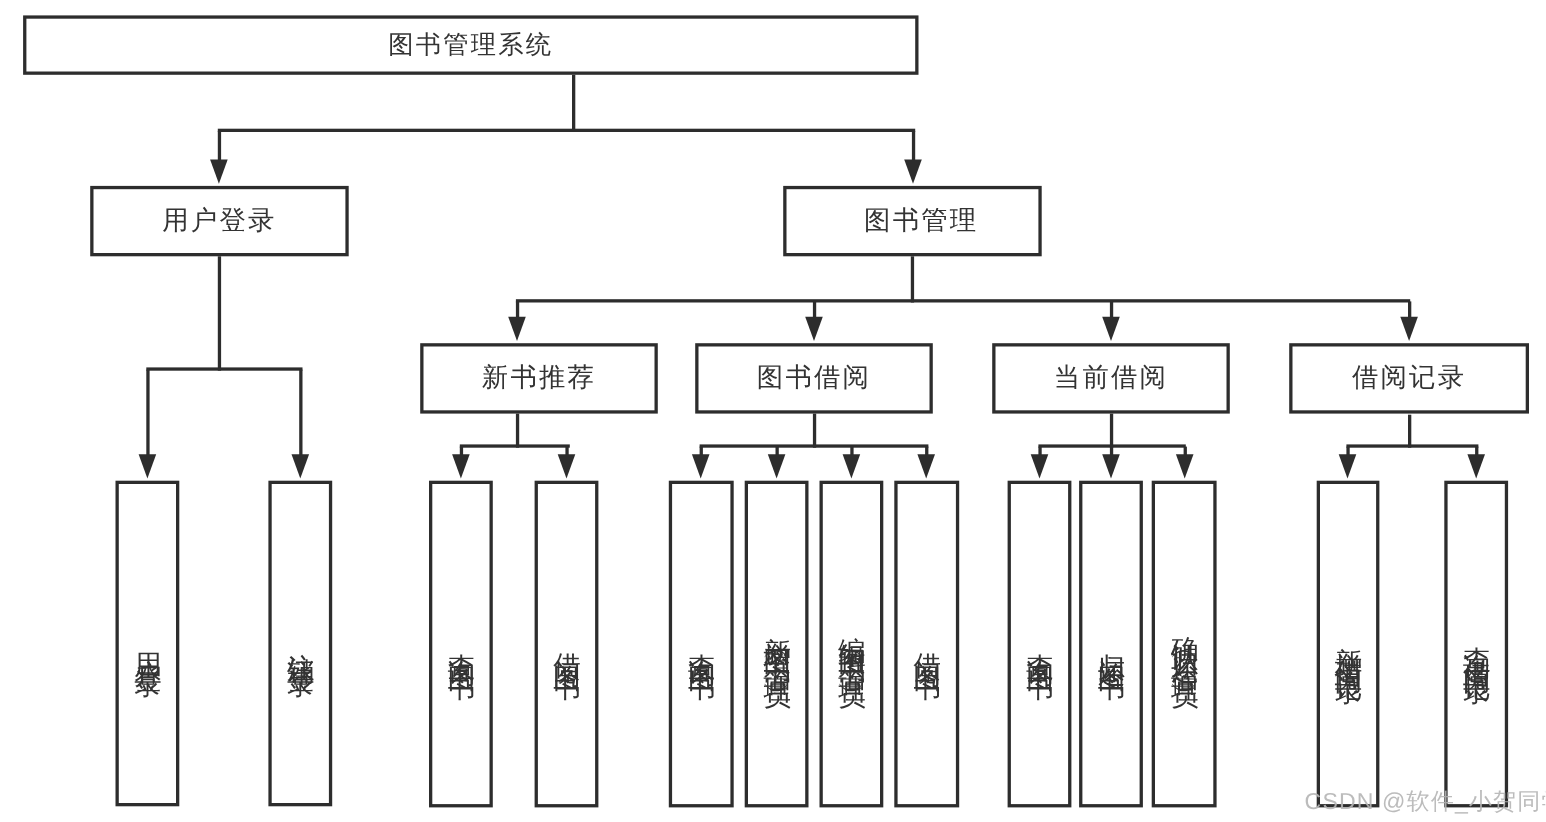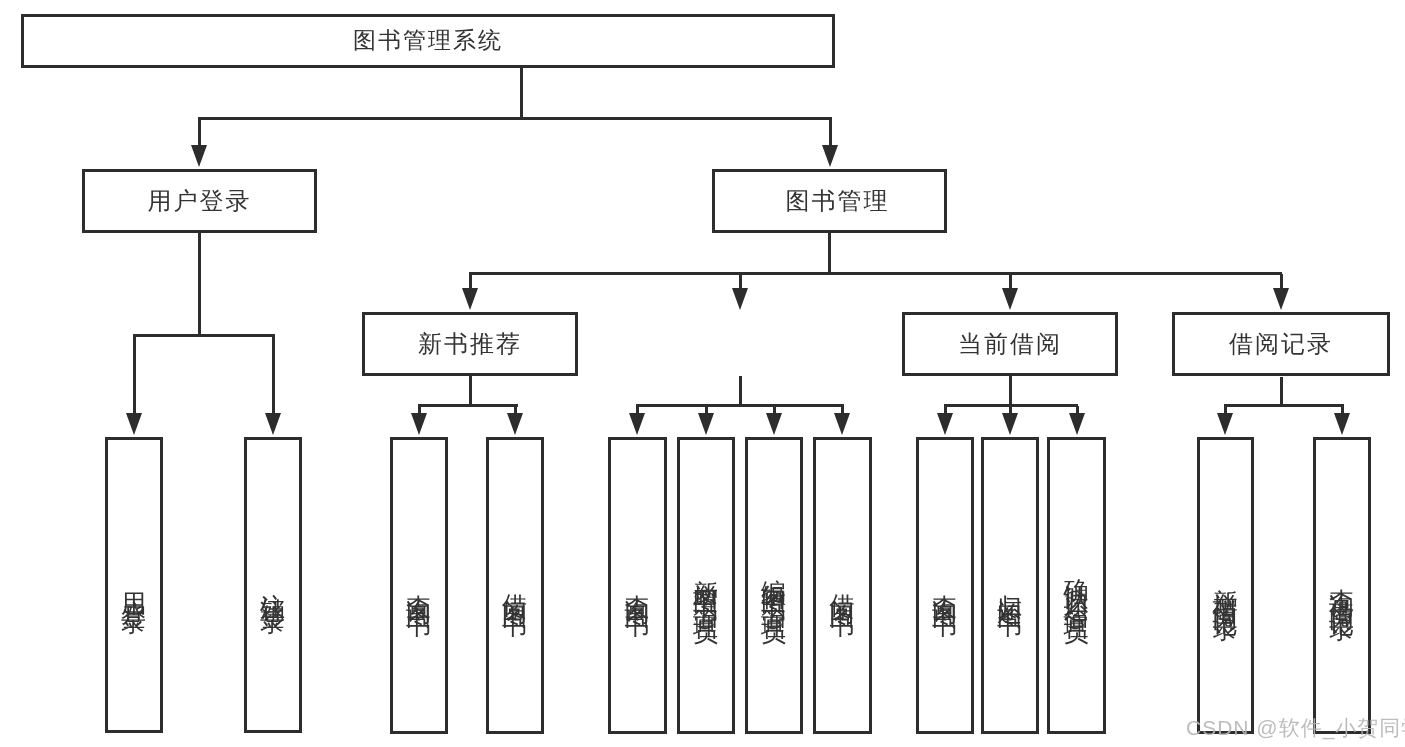--- a/index.html
+++ b/index.html
@@ -66,22 +66,25 @@
   <div class="watermark" style="left: 1186px; top: 714px; color: rgb(181, 181, 181);">CSDN @软件_小贺同学</div>
 <div class="node" style="left: 21px; top: 14px; width: 814px; height: 54px; font-size: 23px; border-color: rgb(45, 45, 45); color: rgb(51, 51, 51);">
       <span>图书管理系统</span>
     </div>
     <div class="node" style="left: 82px; top: 169px; width: 235px; height: 64px; font-size: 24px; border-color: rgb(45, 45, 45); color: rgb(51, 51, 51);">
       <span>用户登录</span>
     </div>
     <div class="node" style="left: 712px; top: 169px; width: 235px; height: 64px; font-size: 24px; border-color: rgb(45, 45, 45); color: rgb(51, 51, 51); padding-left: 16px;">
       <span>图书管理</span>
     </div>
-    <div class="node" style="left: 362px; top: 312px; width: 216px; height: 64px; font-size: 24px; border-color: rgb(45, 45, 45); color: rgb(51, 51, 51);">
+    <div class="node" style="left: 382px; top: 312px; width: 216px; height: 64px; font-size: 24px; border-color: rgb(45, 45, 45); color: rgb(51, 51, 51);">
       <span>新书推荐</span>
+    </div>
+    <div class="node" style="left: 632px; top: 312px; width: 216px; height: 64px; font-size: 24px; border-color: rgb(45, 45, 45); color: rgb(51, 51, 51);">
+      <span>图书借阅</span>
     </div>
     <div class="node" style="left: 902px; top: 312px; width: 216px; height: 64px; font-size: 24px; border-color: rgb(45, 45, 45); color: rgb(51, 51, 51);">
       <span>当前借阅</span>
     </div>
     <div class="node" style="left: 1172px; top: 312px; width: 218px; height: 64px; font-size: 24px; border-color: rgb(45, 45, 45); color: rgb(51, 51, 51);">
       <span>借阅记录</span>
     </div>
     <div class="node vertical" style="left: 105px; top: 437px; width: 58px; height: 296px; font-size: 25px; border-color: rgb(45, 45, 45); color: rgb(51, 51, 51);">
       <span>用户登录</span>
     </div>

